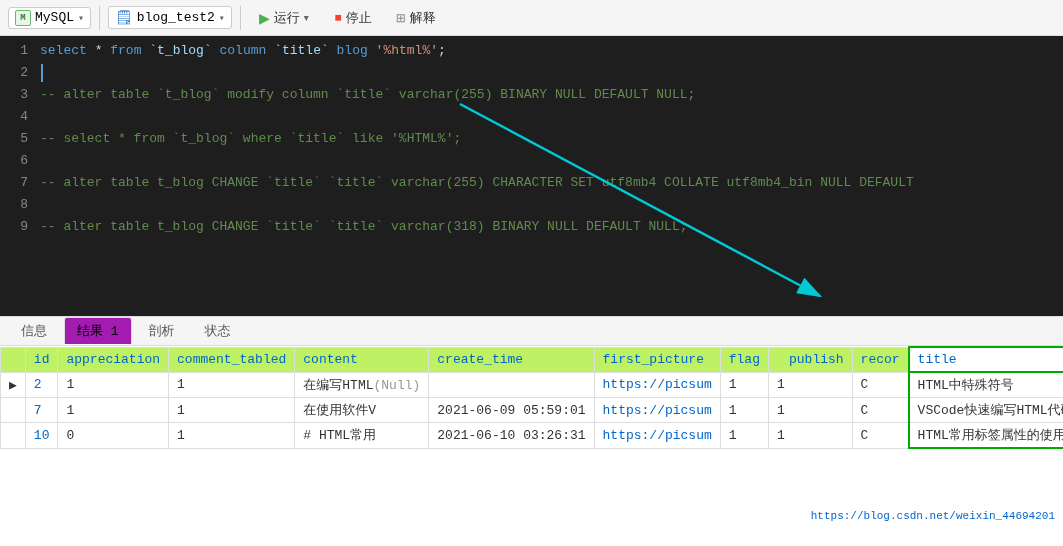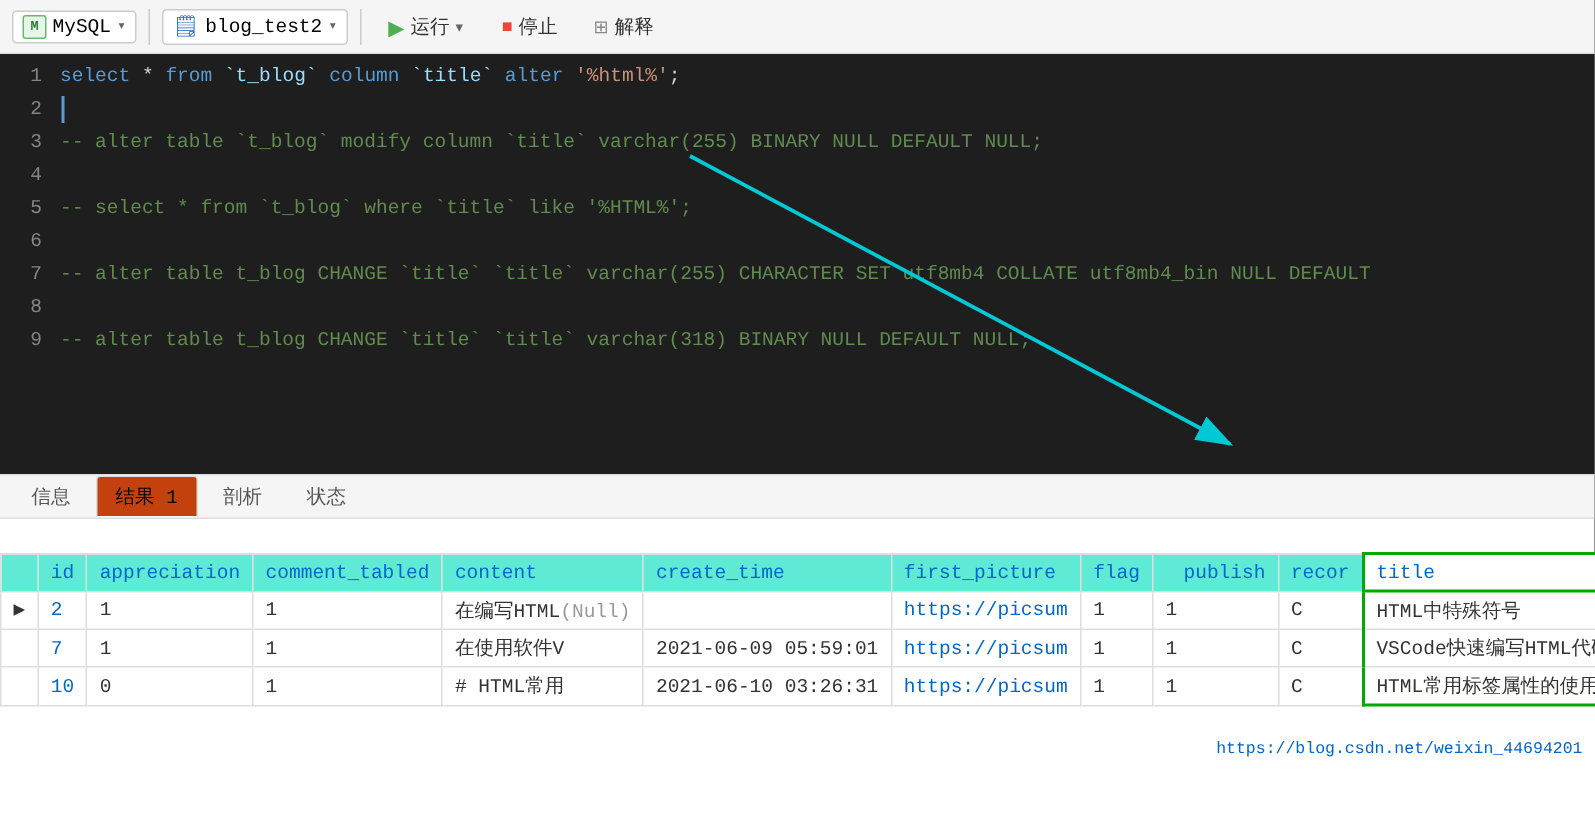--- a/index.html
+++ b/index.html
@@ -165,42 +165,42 @@
     .tab {
       padding: 4px 12px;
       cursor: pointer;
       font-size: 13px;
       color: #555;
       border: 1px solid transparent;
       border-radius: 3px 3px 0 0;
     }
 
     .tab.active {
-      background: #c2410c;
+      background: #a21caf;
       border-color: #ddd #ddd #fff #ddd;
       color: #000;
       font-weight: 500;
     }
 
     
     .results {
       background: #fff;
       overflow: auto;
       flex: 1;
       position: relative;
     }
 
     .result-table {
       border-collapse: collapse;
       width: 100%;
       font-size: 13px;
     }
 
     .result-table th {
-      background: #5eead4;
+      background: #bef264;
       border: 1px solid #ddd;
       padding: 4px 8px;
       text-align: left;
       font-weight: normal;
       color: #0066cc;
       white-space: nowrap;
     }
 
     .result-table td {
       border: 1px solid #ddd;
@@ -229,36 +229,35 @@
       background: #fff;
       border-left: 2px solid #00aa00 !important;
       border-right: 2px solid #00aa00 !important;
     }
     .title-col-cell-last {
       border-bottom: 2px solid #00aa00 !important;
     }
 
     .bottom-status {
       position: absolute;
-      bottom: 20px;
+      bottom: 4px;
       right: 8px;
       font-size: 11px;
       color: #0066cc;
     }
 
     .editor-wrapper {
       position: relative;
       background: #1e1e1e;
     }
 
     .bottom-panel {
       display: flex;
       flex-direction: column;
       height: 210px;
-      gap: 22px;
     }
   </style>
 </head>
 <body>
 
 <div class="toolbar">
   <div class="toolbar-select">
     <div class="icon-db">M</div>
     <span>MySQL</span>
     <span class="chevron">▾</span>
@@ -284,21 +283,21 @@
     <span>解释</span>
   </button>
 </div>
 
 <div class="editor-wrapper">
   <div class="editor">
     <div class="code-lines">
 
       <div class="code-line">
         <span class="line-num">1</span>
-        <span class="line-content"><span class="kw">select</span> <span class="op">*</span> <span class="kw">from</span> <span class="tbl">`t_blog`</span> <span class="kw">column</span> <span class="tbl">`title`</span> <span class="kw">alter</span> <span class="str">'%html%'</span><span class="punc">;</span></span>
+        <span class="line-content"><span class="kw">select</span> <span class="op">*</span> <span class="kw">from</span> <span class="tbl">`t_blog`</span> <span class="kw">column</span> <span class="tbl">`title`</span> <span class="kw">blog</span> <span class="str">'%html%'</span><span class="punc">;</span></span>
       </div>
 
       <div class="code-line">
         <span class="line-num">2</span>
         <span class="line-content"><span style="display:inline-block;width:2px;height:18px;background:#569cd6;vertical-align:middle;margin-left:1px;"></span></span>
       </div>
 
       <div class="code-line">
         <span class="line-num">3</span>
         <span class="line-content"><span class="cmt">-- alter table `t_blog` modify column `title` varchar(255) BINARY NULL DEFAULT NULL;</span></span>

